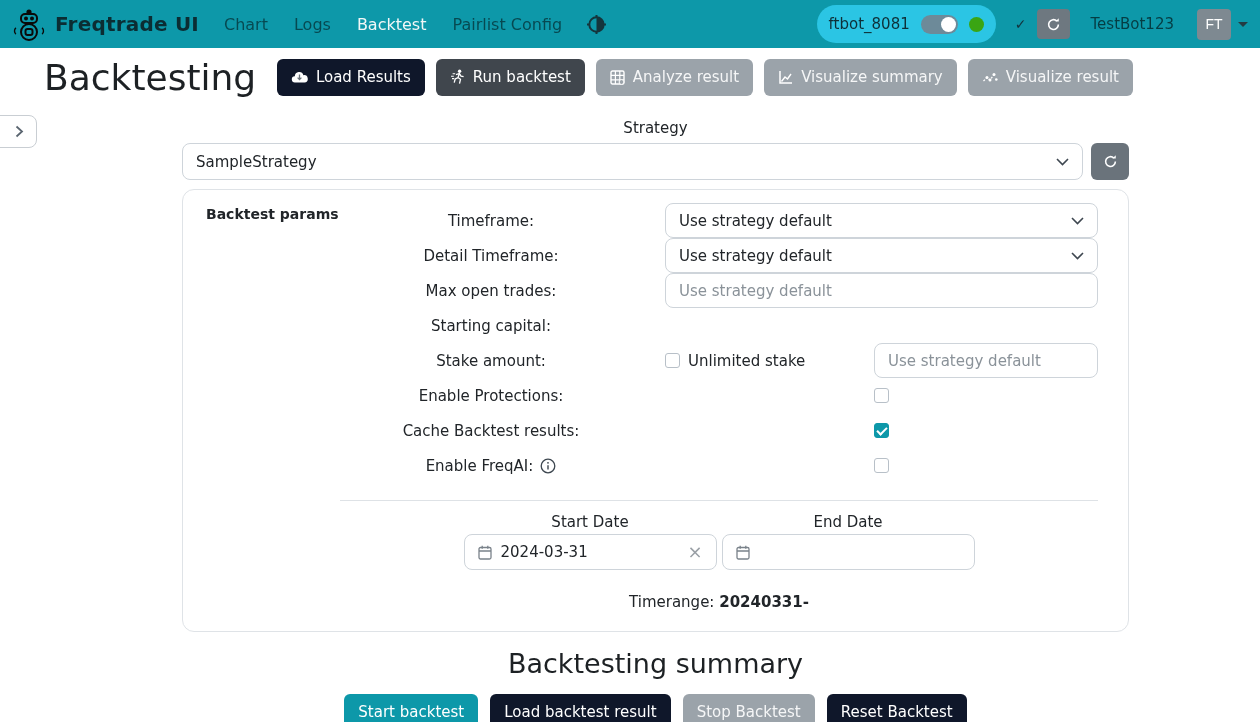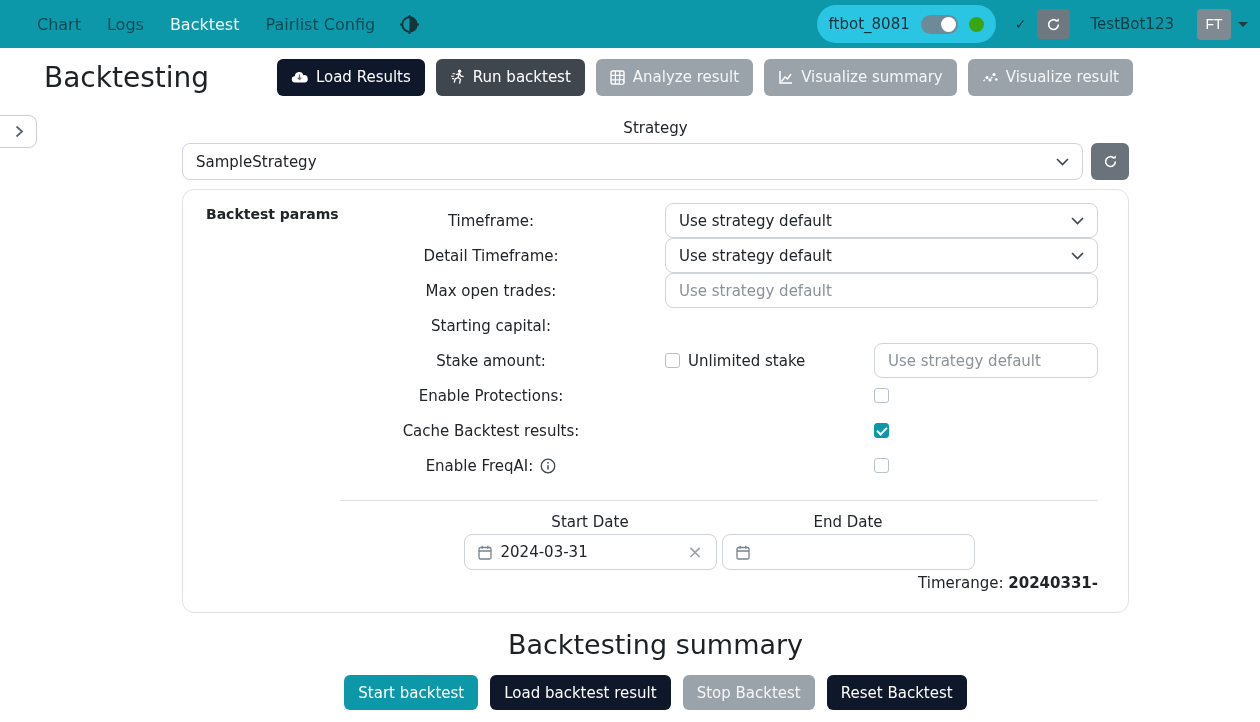--- a/index.html
+++ b/index.html
@@ -26,21 +26,21 @@
     display:flex; align-items:center; justify-content:center; cursor:pointer; }
   .nav-user { margin-left:20px; font-size:15px; color:rgba(0,0,0,.6); }
   .avatar-btn { margin-left:23px; display:flex; align-items:center; gap:7px; cursor:pointer; background:none; border:none; }
   .avatar { width:34px; height:31px; background:#7E8991; border-radius:4px; color:#fff; font-size:14px;
     display:flex; align-items:center; justify-content:center; }
   .caret-down { width:0; height:0; border-left:5px solid transparent; border-right:5px solid transparent;
     border-top:5px solid #233C43; }
 
   
   .page-header { display:flex; align-items:center; height:50px; padding-left:44px; margin-top:4px; }
-  .page-title { font-size:28px; font-weight:400; color:#1D2124; }
+  .page-title { font-size:36px; font-weight:400; color:#1D2124; }
   .header-buttons { margin-left:auto; margin-right:127px; display:flex; gap:11px; }
   .btn { border:none; border-radius:6px; height:37px; padding:0 14px; font-size:15px; color:#fff;
     display:flex; align-items:center; gap:8px; cursor:pointer; font-family:inherit; }
   .btn-secondary { background:#0f172a; }
   .btn-active { background:#40464D; }
   .btn-disabled { background:#9BA3AA; color:rgba(255,255,255,.9); cursor:default; }
   .btn-primary { background:#0D98A9; }
 
   
   .panel-toggle { position:absolute; left:-8px; top:115px; width:45px; height:33px; background:#fff;
@@ -81,32 +81,48 @@
   .cb-center { justify-content:center; }
   .freqai-label { display:inline-flex; align-items:center; gap:7px; justify-content:center; }
 
   .divider { border-top:1px solid #DEE2E6; margin:17px 0 12px; }
   .date-labels { display:flex; justify-content:center; gap:5px; }
   .date-labels div { width:253px; text-align:center; font-size:15px; }
   .date-inputs { display:flex; justify-content:center; gap:5px; margin-top:3px; }
   .date-field { width:253px; height:36px; gap:9px; cursor:text; }
   .date-value { font-size:15px; color:#212529; flex:1; }
   .clear-x { color:#9AA0A6; font-size:18px; cursor:pointer; line-height:1; }
-  .timerange { text-align:right; font-size:15px; margin-top:4px; }
+  .timerange { text-align:center; font-size:15px; margin-top:23px; }
   .timerange b { font-weight:700; }
 
   .summary-title { text-align:center; font-size:27px; font-weight:400; color:#1D2124; margin-top:16px; }
   .summary-buttons { display:flex; justify-content:center; gap:12px; margin-top:15px; }
   .summary-buttons .btn { height:35px; }
   svg { display:block; }
 </style>
 </head>
 <body>
 
 <div class="navbar">
+  <div class="brand-wrap">
+    <span>
+      <svg width="34" height="36" viewBox="0 0 34 36">
+        <g stroke="#0A0A0A" fill="none" stroke-width="2">
+          <circle cx="17" cy="6" r="1.6" fill="#0A0A0A"></circle>
+          <rect x="9" y="8" width="16" height="9" rx="4" fill="none"></rect>
+          <circle cx="14" cy="12.5" r="1" fill="#0A0A0A"></circle>
+            <circle cx="20" cy="12.5" r="1" fill="#0A0A0A"></circle>
+          <circle cx="17" cy="26" r="8"></circle>
+          <rect x="13.5" y="23" width="7" height="6" rx="2"></rect>
+          <path d="M4 22c-2 1-2 5 0 6 M30 22c2 1 2 5 0 6" stroke-width="1.4"></path>
+        </g>
+      </svg>
+    </span>
+    <span class="brand">Freqtrade UI</span>
+  </div>
   <div class="nav-links">
     <span class="nav-link">Chart</span>
     <span class="nav-link">Logs</span>
     <span class="nav-link active">Backtest</span>
     <span class="nav-link">Pairlist Config</span>
   </div>
   <span class="theme-icon">
     <svg width="19" height="19" viewBox="0 0 19 19">
       <circle cx="9.5" cy="9.5" r="7.2" fill="none" stroke="#15353C" stroke-width="2"></circle>
       <path d="M9.5 2.3 a7.2 7.2 0 0 1 0 14.4 z" fill="#15353C"></path>

